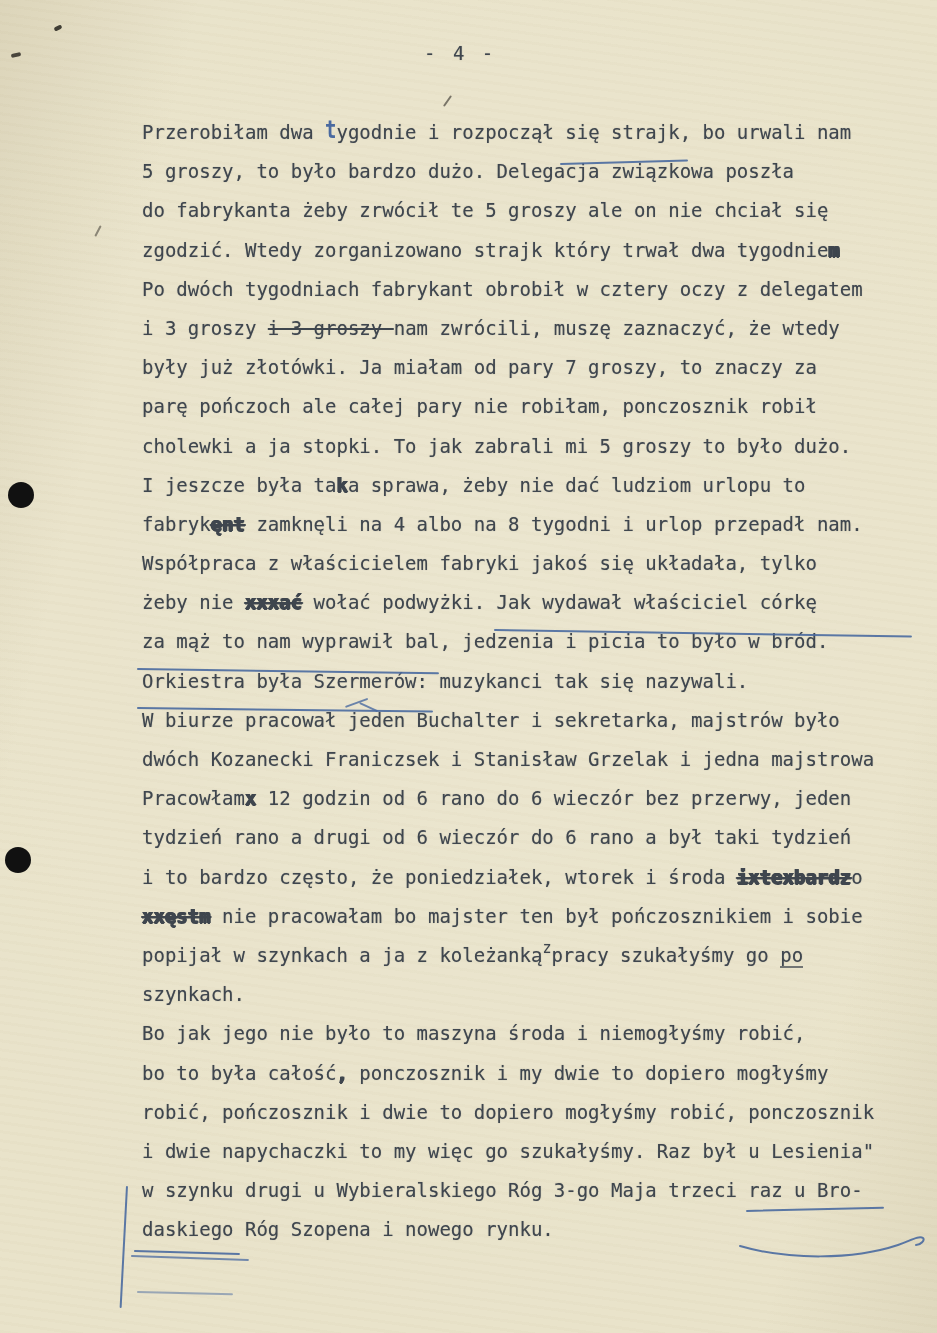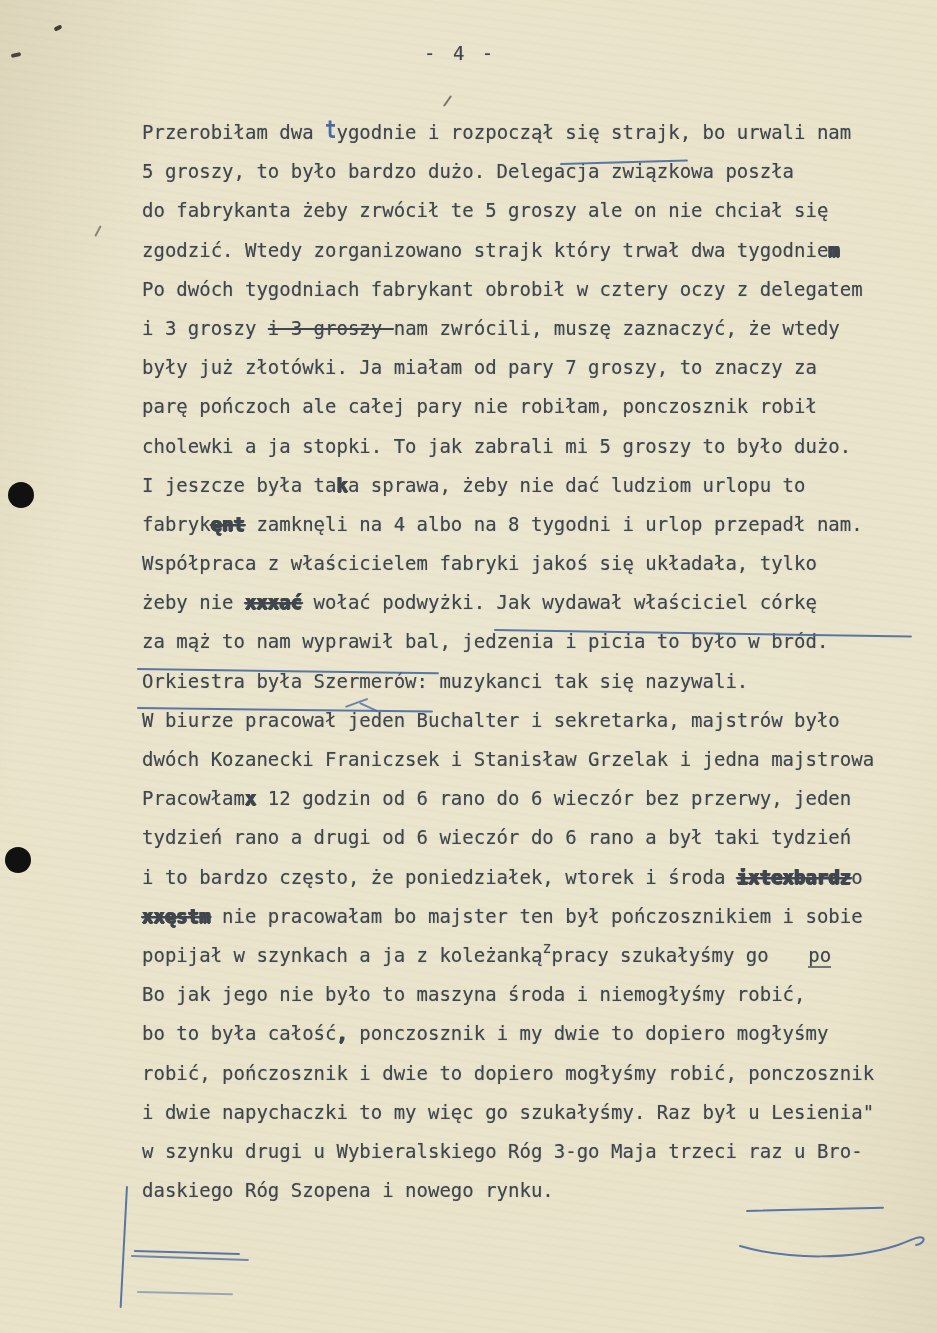--- a/index.html
+++ b/index.html
@@ -31,21 +31,21 @@
     height:39.2px;line-height:39.2px;
     font-size:19px;white-space:pre;
     color:var(--ink,#3f464e);
     text-shadow:0 0 1px rgba(63,70,78,.42);
   }
   .seg-o{
     font-weight:bold;
     text-shadow:0.8px 0 currentColor,-0.8px 0 currentColor,0 0.5px currentColor;
   }
   .seg-st{ text-decoration:line-through; text-decoration-thickness:2px; }
-  .seg-tu{ border-bottom:2px solid rgba(63,70,78,.7);margin-left:28px; }
+  .seg-tu{ border-bottom:2px solid rgba(63,70,78,.7); }
   .seg-sup{ position:relative;top:-9px;font-size:15px; }
   .seg-hw{
     position:relative;top:-3px;display:inline-block;
     color:var(--pen,#4a6aa0);font-weight:bold;
     transform:scaleY(1.35);
     text-shadow:none;
   }
   .ink-mark{ position:absolute;border-radius:2px;background:var(--pen,#4a6aa0); }
   .speck{ position:absolute;border-radius:2px;background:#2f2c26; }
   .hole-punch{ position:absolute;border-radius:50%;background:#111; }
@@ -72,20 +72,21 @@
       <div class="line"><span>żeby nie </span><span class="seg-o seg-st">xxxać</span><span> wołać podwyżki. Jak wydawał właściciel córkę</span></div>
       <div class="line"><span>za mąż to nam wyprawił bal, jedzenia i picia to było w bród.</span></div>
       <div class="line"><span>Orkiestra była Szermerów: muzykanci tak się nazywali.</span></div>
       <div class="line"><span>W biurze pracował jeden Buchalter i sekretarka, majstrów było</span></div>
       <div class="line"><span>dwóch Kozanecki Franiczsek i Stanisław Grzelak i jedna majstrowa</span></div>
       <div class="line"><span>Pracowłam</span><span class="seg-o">x</span><span> 12 godzin od 6 rano do 6 wieczór bez przerwy, jeden</span></div>
       <div class="line"><span>tydzień rano a drugi od 6 wieczór do 6 rano a był taki tydzień</span></div>
       <div class="line"><span>i to bardzo często, że poniedziałek, wtorek i środa </span><span class="seg-o seg-st">ixtexbardz</span><span>o</span></div>
       <div class="line"><span class="seg-o seg-st">xxęstm</span><span> nie pracowałam bo majster ten był pończosznikiem i sobie</span></div>
       <div class="line"><span>popijał w szynkach a ja z koleżanką</span><span class="seg-sup">z</span><span>pracy szukałyśmy go </span><span class="seg-tu">po</span></div>
+      <div class="line"><span>szynkach.</span></div>
       <div class="line"><span>Bo jak jego nie było to maszyna środa i niemogłyśmy robić,</span></div>
       <div class="line"><span>bo to była całość</span><span class="seg-o">,</span><span> ponczosznik i my dwie to dopiero mogłyśmy</span></div>
       <div class="line"><span>robić, pończosznik i dwie to dopiero mogłyśmy robić, ponczosznik</span></div>
       <div class="line"><span>i dwie napychaczki to my więc go szukałyśmy. Raz był u Lesienia"</span></div>
       <div class="line"><span>w szynku drugi u Wybieralskiego Róg 3-go Maja trzeci raz u Bro-</span></div>
       <div class="line"><span>daskiego Róg Szopena i nowego rynku.</span></div>
     </div>
   <div>
       <div class="ink-mark" style="left: 560px; top: 163px; width: 128px; height: 2px; opacity: 0.9; transform: rotate(-1.6deg); transform-origin: left top;"></div>
       <div class="ink-mark" style="left: 494px; top: 629px; width: 418px; height: 2px; opacity: 0.9; transform: rotate(0.9deg); transform-origin: left top;"></div>

